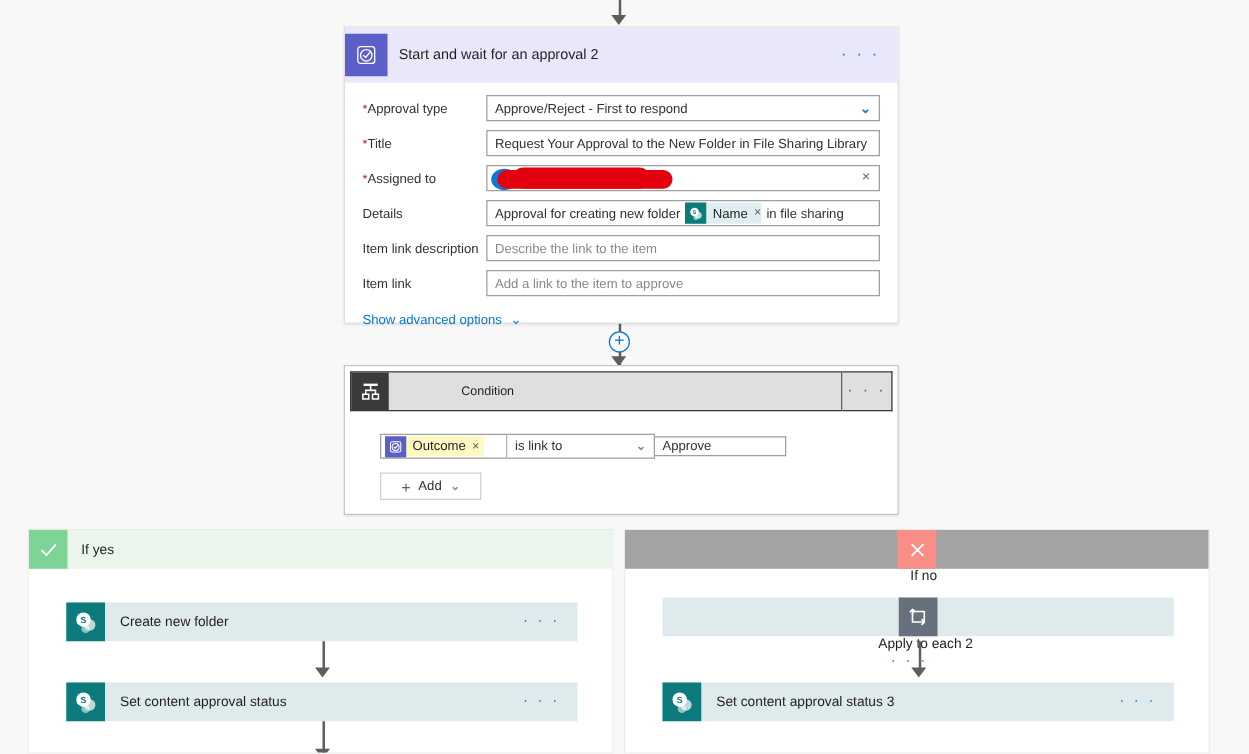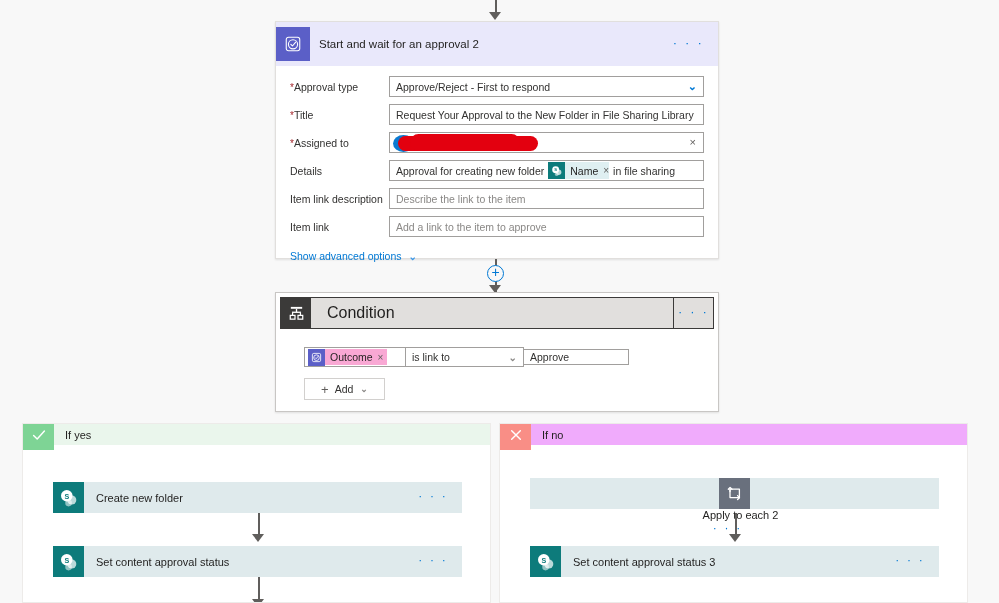--- a/index.html
+++ b/index.html
@@ -214,23 +214,24 @@
     background: #e1dfdd;
     border: 1px solid #3b3a39;
   }
   .icon-cond {
     width: 30px; height: 30px;
     flex: 0 0 30px;
     background: #3b3a39;
     display:flex; align-items:center; justify-content:center;
   }
   .cond-title {
-    font-size: 16px;
+    font-size: 10px;
     color: #201f1e;
     padding-left: 16px;
+    margin-left: 42px;
   }
   .cond-menu {
     flex: 0 0 40px;
     border: 1px solid #3b3a39;
     border-left: none;
     background: #e1dfdd;
     display: flex;
     align-items: center;
     justify-content: center;
     color: #0078d4;
@@ -270,21 +271,21 @@
     border-left: none;
     background: #fff;
     display: flex; align-items: center;
     padding: 0 6px;
     font-size: 10.5px;
     color: #323130;
   }
   .token-purple {
     display: inline-flex;
     align-items: center;
-    background: #f9a8d4;
+    background: #fef9c3;
     height: 16px;
     font-size: 10.5px;
     color: #201f1e;
   }
   .add-btn {
     margin-top: 11px;
     width: 81px; height: 22px;
     border: 1px solid #d2d0ce;
     background: #fff;
     display: flex;
@@ -305,24 +306,24 @@
     background: #ffffff;
     border: 1px solid #edebe9;
     overflow: hidden;
   }
   #branch-yes { left: 22px; width: 469px; }
   #branch-no  { left: 499px; width: 469px; }
 
   .branch-head {
     display: flex;
     align-items: center;
-    height: 21px;
+    height: 31px;
   }
   .branch-head.yes { background: #eaf6ec; }
-  .branch-head.no  { background: #f0abfc; }
+  .branch-head.no  { background: #a3a3a3; flex-direction: column; }
   .branch-badge {
     width: 31px; height: 31px;
     flex: 0 0 31px;
     display:flex; align-items:center; justify-content:center;
   }
   .badge-yes { background: #7ed495; }
   .badge-no  { background: #f98e86; }
   .branch-label {
     font-size: 11px;
     color: #201f1e;

